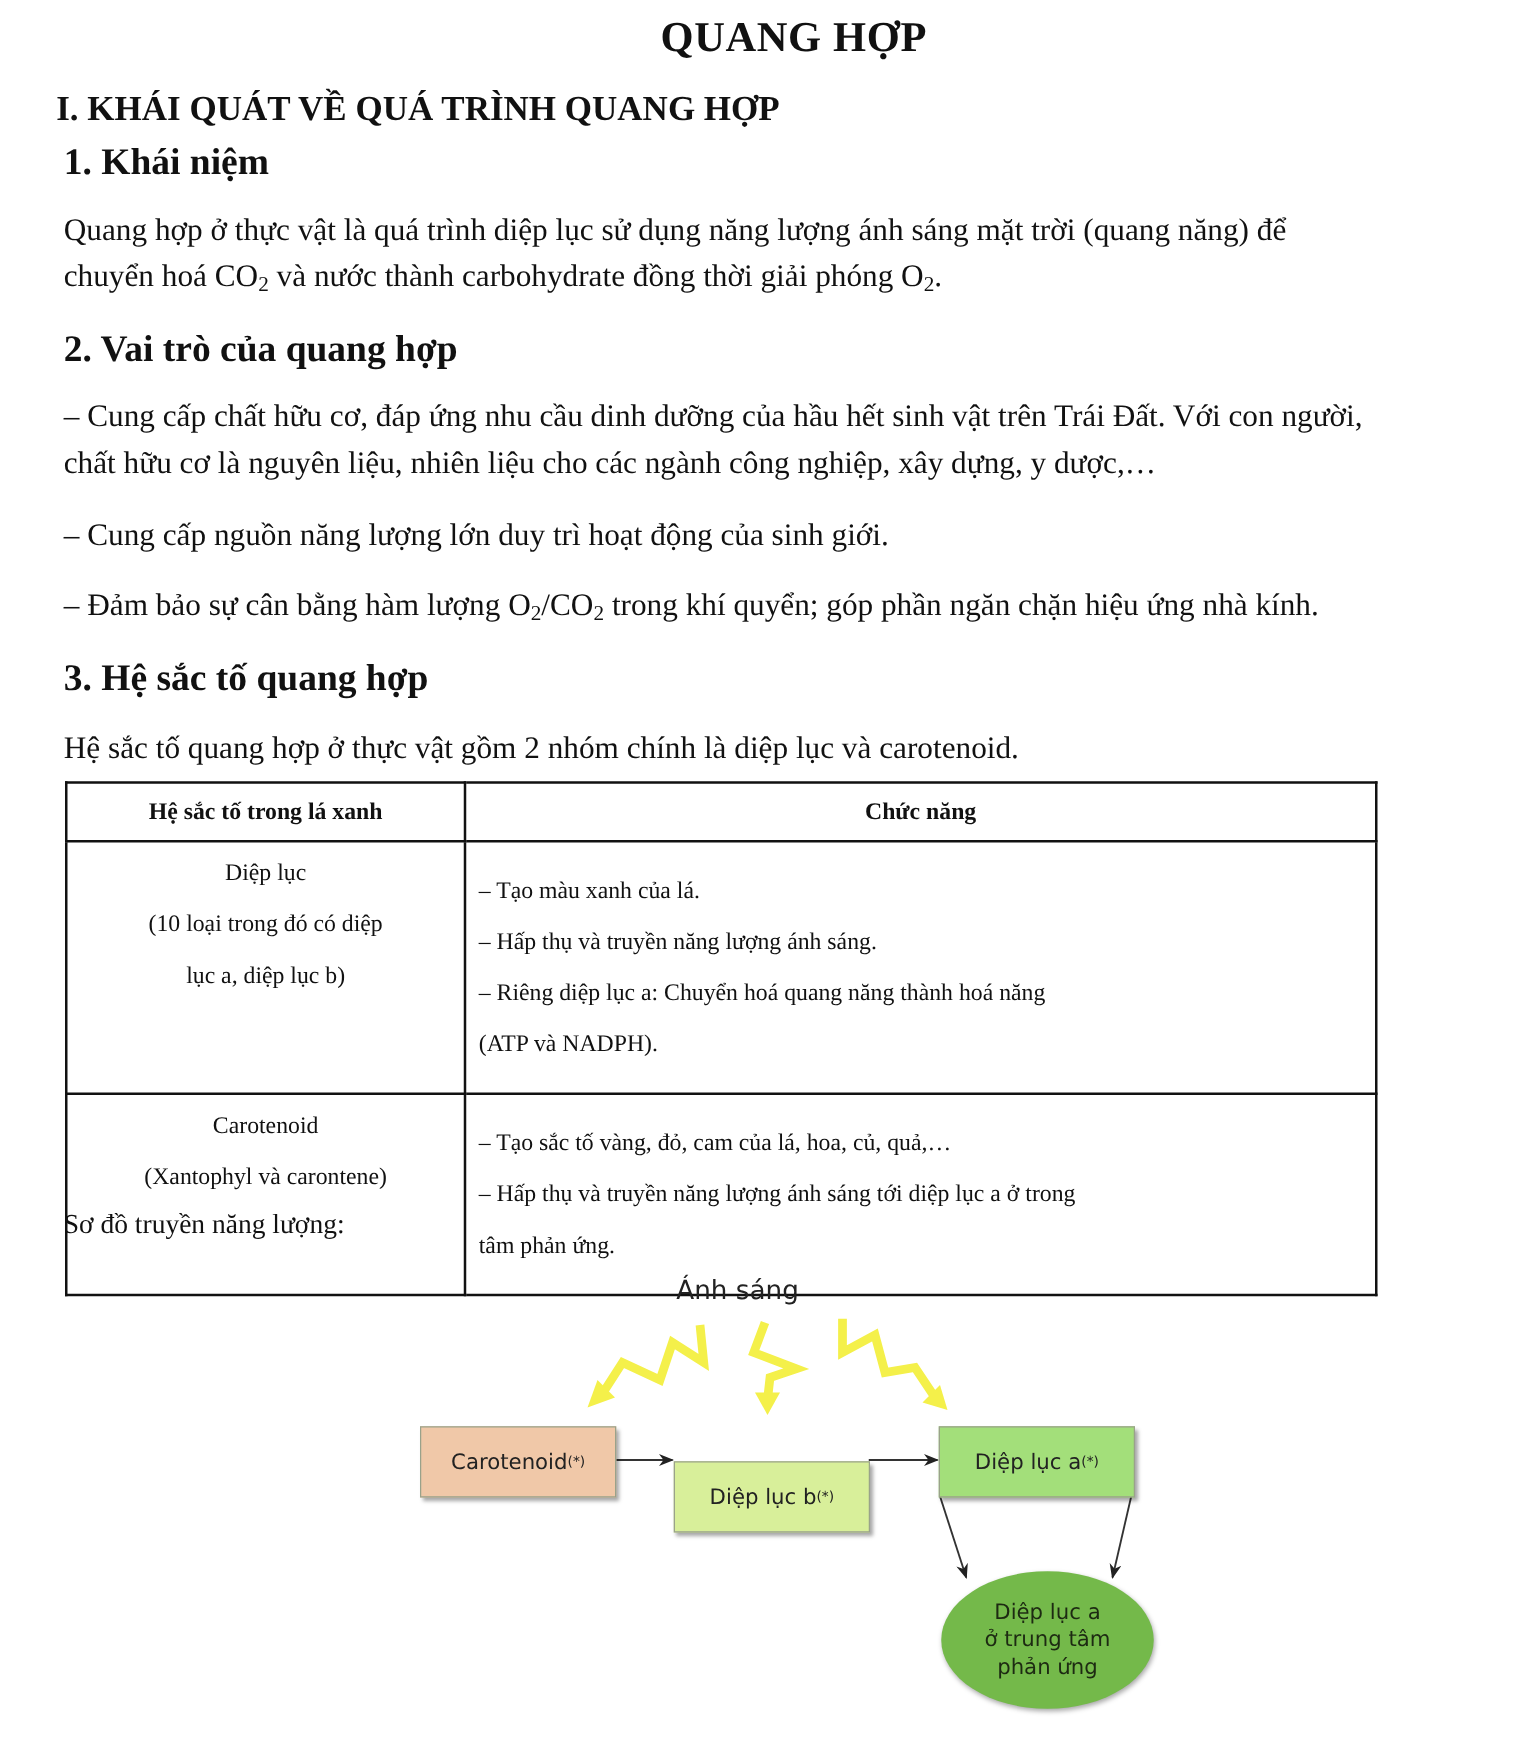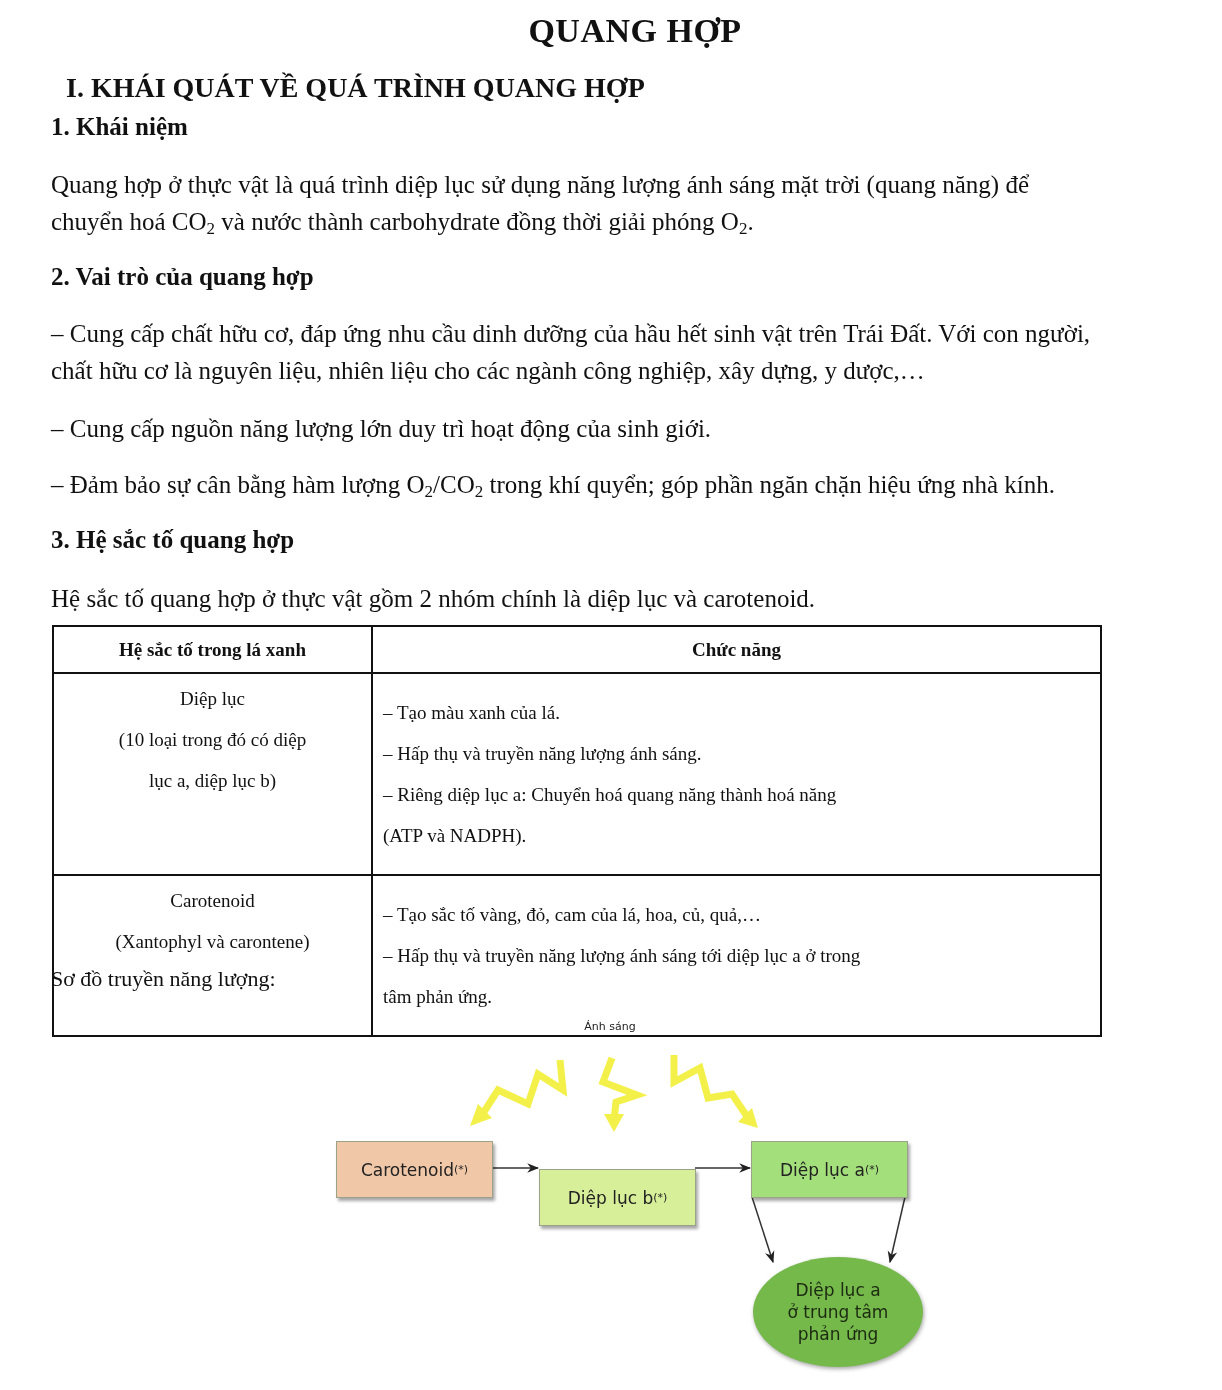--- a/index.html
+++ b/index.html
@@ -5,22 +5,22 @@
   html, body { margin: 0; padding: 0; background: #ffffff; }
   body {
     width: 1222px; height: 1390px; position: relative; overflow: hidden;
     font-family: "Liberation Serif", "DejaVu Serif", serif;
     color: #111;
   }
   .title {
     position: absolute; top: 12px; left: 0; width: 1270px; text-align: center;
     font-weight: bold; font-size: 34px; letter-spacing: 0.5px;
   }
-  .h1 { position: absolute; left: 66px; top: 72px; font-weight: bold; font-size: 28px; }
-  .h2 { position: absolute; left: 51px; font-weight: bold; font-size: 25px; }
+  .h1 { position: absolute; left: 45px; top: 72px; font-weight: bold; font-size: 28px; }
+  .h2 { position: absolute; left: 51px; font-weight: bold; font-size: 30px; }
   .p { position: absolute; left: 51px; font-size: 25px; line-height: 37px; width: 1160px; }
   sub { font-size: 17px; vertical-align: -4px; line-height: 0; }
 
   table.pig {
     position: absolute; left: 52px; top: 625px; width: 1050px;
     border-collapse: collapse; font-size: 19px;
   }
   table.pig th, table.pig td { border: 2px solid #111; vertical-align: top; }
   table.pig th { height: 43px; font-weight: bold; text-align: center; vertical-align: middle; }
   table.pig td.c1 { width: 305px; text-align: center; line-height: 41px; padding: 4px 6px; }
@@ -37,22 +37,22 @@
   }
   .box sup { font-size: 11px; vertical-align: 7px; line-height: 0; }
   .ellipse {
     position: absolute; left: 753px; top: 1257px; width: 170px; height: 110px; border-radius: 50%;
     background: #74b94a; box-shadow: 1px 2px 4px rgba(0,0,0,0.35);
     display: flex; align-items: center; justify-content: center; text-align: center;
     font-family: "DejaVu Sans", "Liberation Sans", sans-serif; font-size: 17px; line-height: 22px; color: #1d2a12;
     pointer-events: auto;
   }
   .light-label {
-    position: absolute; left: 555px; top: 1020px; width: 110px; text-align: center;
-    font-family: "DejaVu Sans", "Liberation Sans", sans-serif; font-size: 11px; color: #222;
+    position: absolute; left: 535px; top: 1020px; width: 110px; text-align: center;
+    font-family: "DejaVu Sans", "Liberation Sans", sans-serif; font-size: 21px; color: #222;
   }
 </style>
 </head>
 <body>
 
 <div class="title">QUANG HỢP</div>
 
 <div class="h1">I. KHÁI QUÁT VỀ QUÁ TRÌNH QUANG HỢP</div>
 
 <div class="h2" style="top:113px">1. Khái niệm</div>

